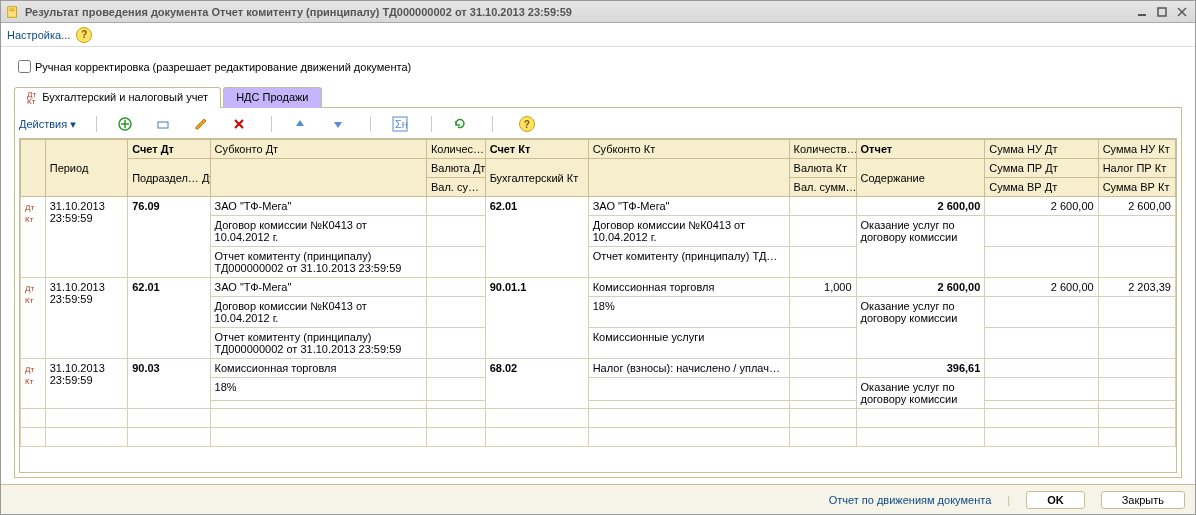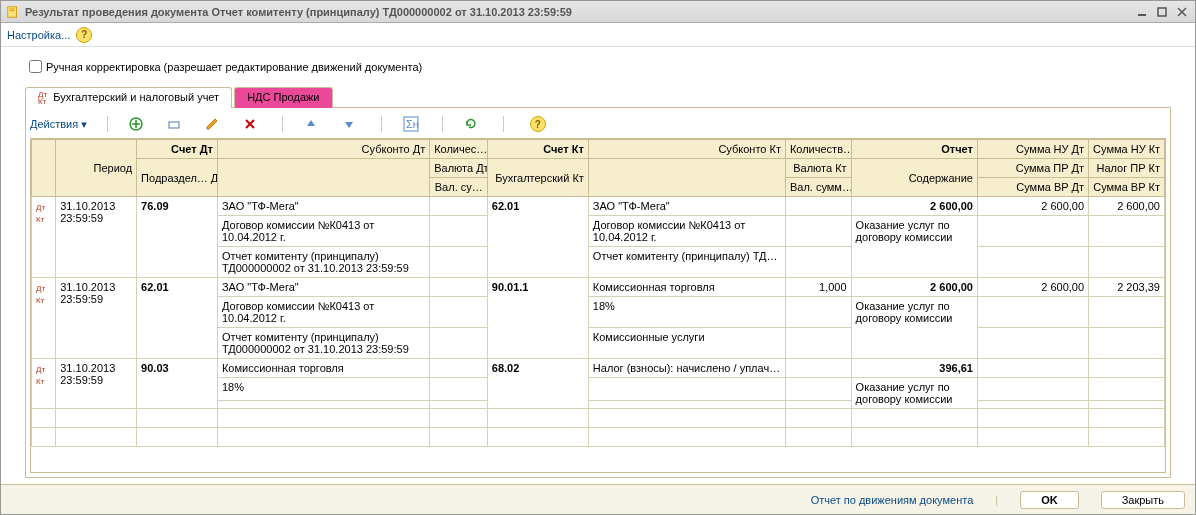--- a/index.html
+++ b/index.html
@@ -6,44 +6,44 @@
   *{box-sizing:border-box}
   .window{width:1196px;height:515px;border:1px solid #999;background:#fff;display:flex;flex-direction:column}
   .titlebar{height:22px;background:linear-gradient(#e6e6e6,#d8d8d8);border-bottom:1px solid #aaa;display:flex;align-items:center;padding:0 4px;color:#555;font-weight:bold}
   .titlebar .icon{width:16px;height:16px;margin-right:4px;display:flex;align-items:center;justify-content:center}
   .titlebar .icon svg{width:14px;height:14px}
   .titlebar .spacer{flex:1}
   .wbtn{width:18px;height:16px;margin-left:2px;display:flex;align-items:center;justify-content:center;color:#555;cursor:pointer}
   .menubar{height:24px;display:flex;align-items:center;padding:0 6px;border-bottom:1px solid #ddd}
   .link{color:#0a4a8a;cursor:pointer}
   .help-icon{width:16px;height:16px;border-radius:50%;background:#ffe169;border:1px solid #c9a600;display:flex;align-items:center;justify-content:center;margin-left:6px;color:#7a5b00;font-weight:bold;font-size:10px;cursor:pointer}
-  .content{flex:1;padding:6px 24px;display:flex;flex-direction:column;overflow:hidden}
+  .content{flex:1;padding:6px 13px;display:flex;flex-direction:column;overflow:hidden}
   .checkbox-row{display:flex;align-items:center;margin:4px 0}
   .checkbox-row input{margin-right:4px}
   .tabs{display:flex;margin-top:6px;border-bottom:1px solid #c9bd95}
-  .tab{padding:3px 12px;border:1px solid #c9bd95;border-bottom:none;margin-right:2px;background:#ec4899;border-radius:3px 3px 0 0;cursor:pointer;position:relative;top:1px}
+  .tab{padding:3px 12px;border:1px solid #c9bd95;border-bottom:none;margin-right:2px;background:#c4b5fd;border-radius:3px 3px 0 0;cursor:pointer;position:relative;top:1px}
   .tab.active{background:#fff;font-weight:normal}
   .tab .dt-kt{font-size:8px;color:#b33a1f;margin-right:3px;line-height:7px;display:inline-block;vertical-align:middle}
   .tabpage{flex:1;border:1px solid #c9bd95;border-top:none;display:flex;flex-direction:column;padding:4px;overflow:hidden}
   .toolbar{display:flex;align-items:center;padding:2px 0 4px 0;gap:18px}
   .tbbtn{width:20px;height:20px;border:1px solid transparent;display:flex;align-items:center;border-radius:3px;cursor:pointer}
   .tbbtn.red{color:#c00}
   .tbbtn.green{color:#2a7a2a}
   .tbbtn.blue{color:#2a4a9a}
   .tbbtn.orange{color:#cc7a00}
   .tbsep{width:1px;height:16px;background:#ccc;margin:0 2px}
   .link-action{color:#0a4a8a;cursor:pointer}
   .grid-wrap{flex:1;border:1px solid #c9bd95;overflow:auto}
   .grid{border-collapse:collapse;width:100%;table-layout:fixed}
-  .grid th{background:#f6eecd;border:1px solid #c9bd95;padding:3px 4px;font-weight:normal;text-align:right;font-size:11px;white-space:nowrap;overflow:hidden}
+  .grid th{background:#f6eecd;border:1px solid #c9bd95;padding:3px 4px;font-weight:normal;text-align:left;font-size:11px;white-space:nowrap;overflow:hidden}
   .grid td{border:1px solid #d8d0b3;padding:3px 4px;vertical-align:top;font-size:11px;white-space:normal;word-break:break-word}
   .grid .num{text-align:right}
   .grid .bold{font-weight:bold}
   .row-icon{font-size:8px;color:#b33a1f;line-height:7px}
-  .bottombar{height:30px;border-top:1px solid #c9bd95;background:#f6f3e8;display:flex;align-items:center;justify-content:flex-end;padding:0 10px;gap:22px}
+  .bottombar{height:30px;border-top:1px solid #c9bd95;background:#f6f3e8;display:flex;align-items:center;justify-content:flex-end;padding:0 10px;gap:16px}
   .btn{padding:2px 20px;border:1px solid #c9bd95;background:#fff;border-radius:3px;cursor:pointer}
   .btn.primary{font-weight:bold}
   .col-ico{width:24px}
   .col-period{width:80px}
   .col-acct{width:80px}
   .col-subc{width:210px}
   .col-qty{width:57px}
   .col-acct2{width:100px}
   .col-subc2{width:195px}
   .col-qty2{width:65px}

